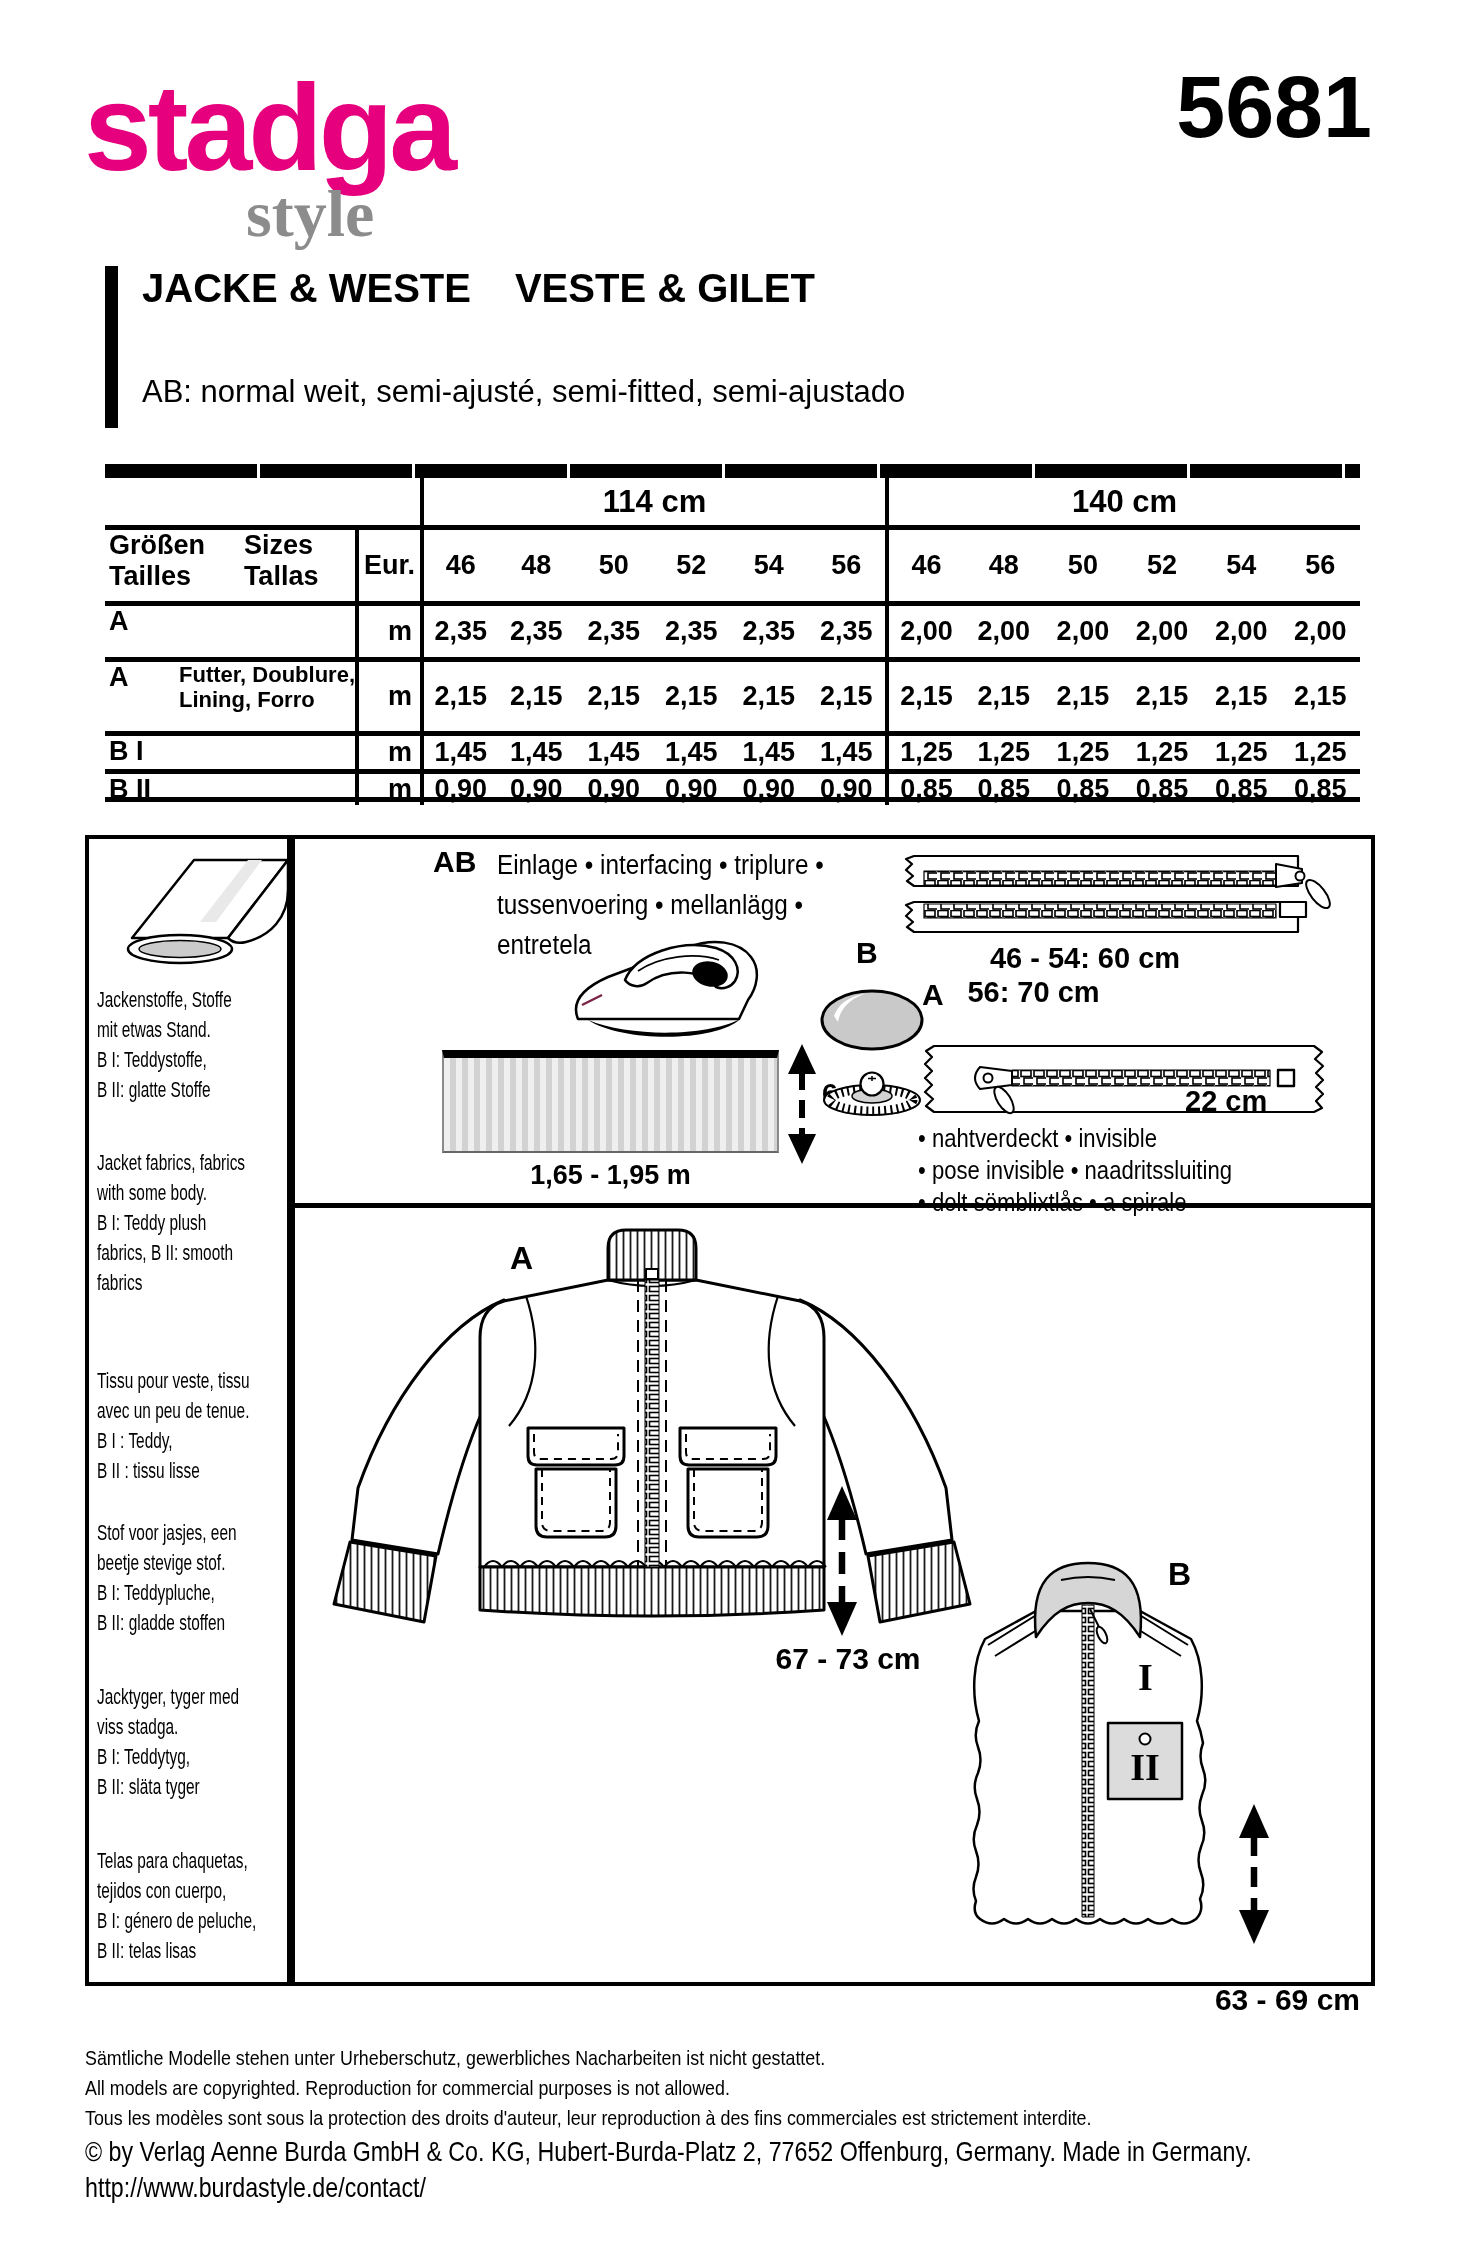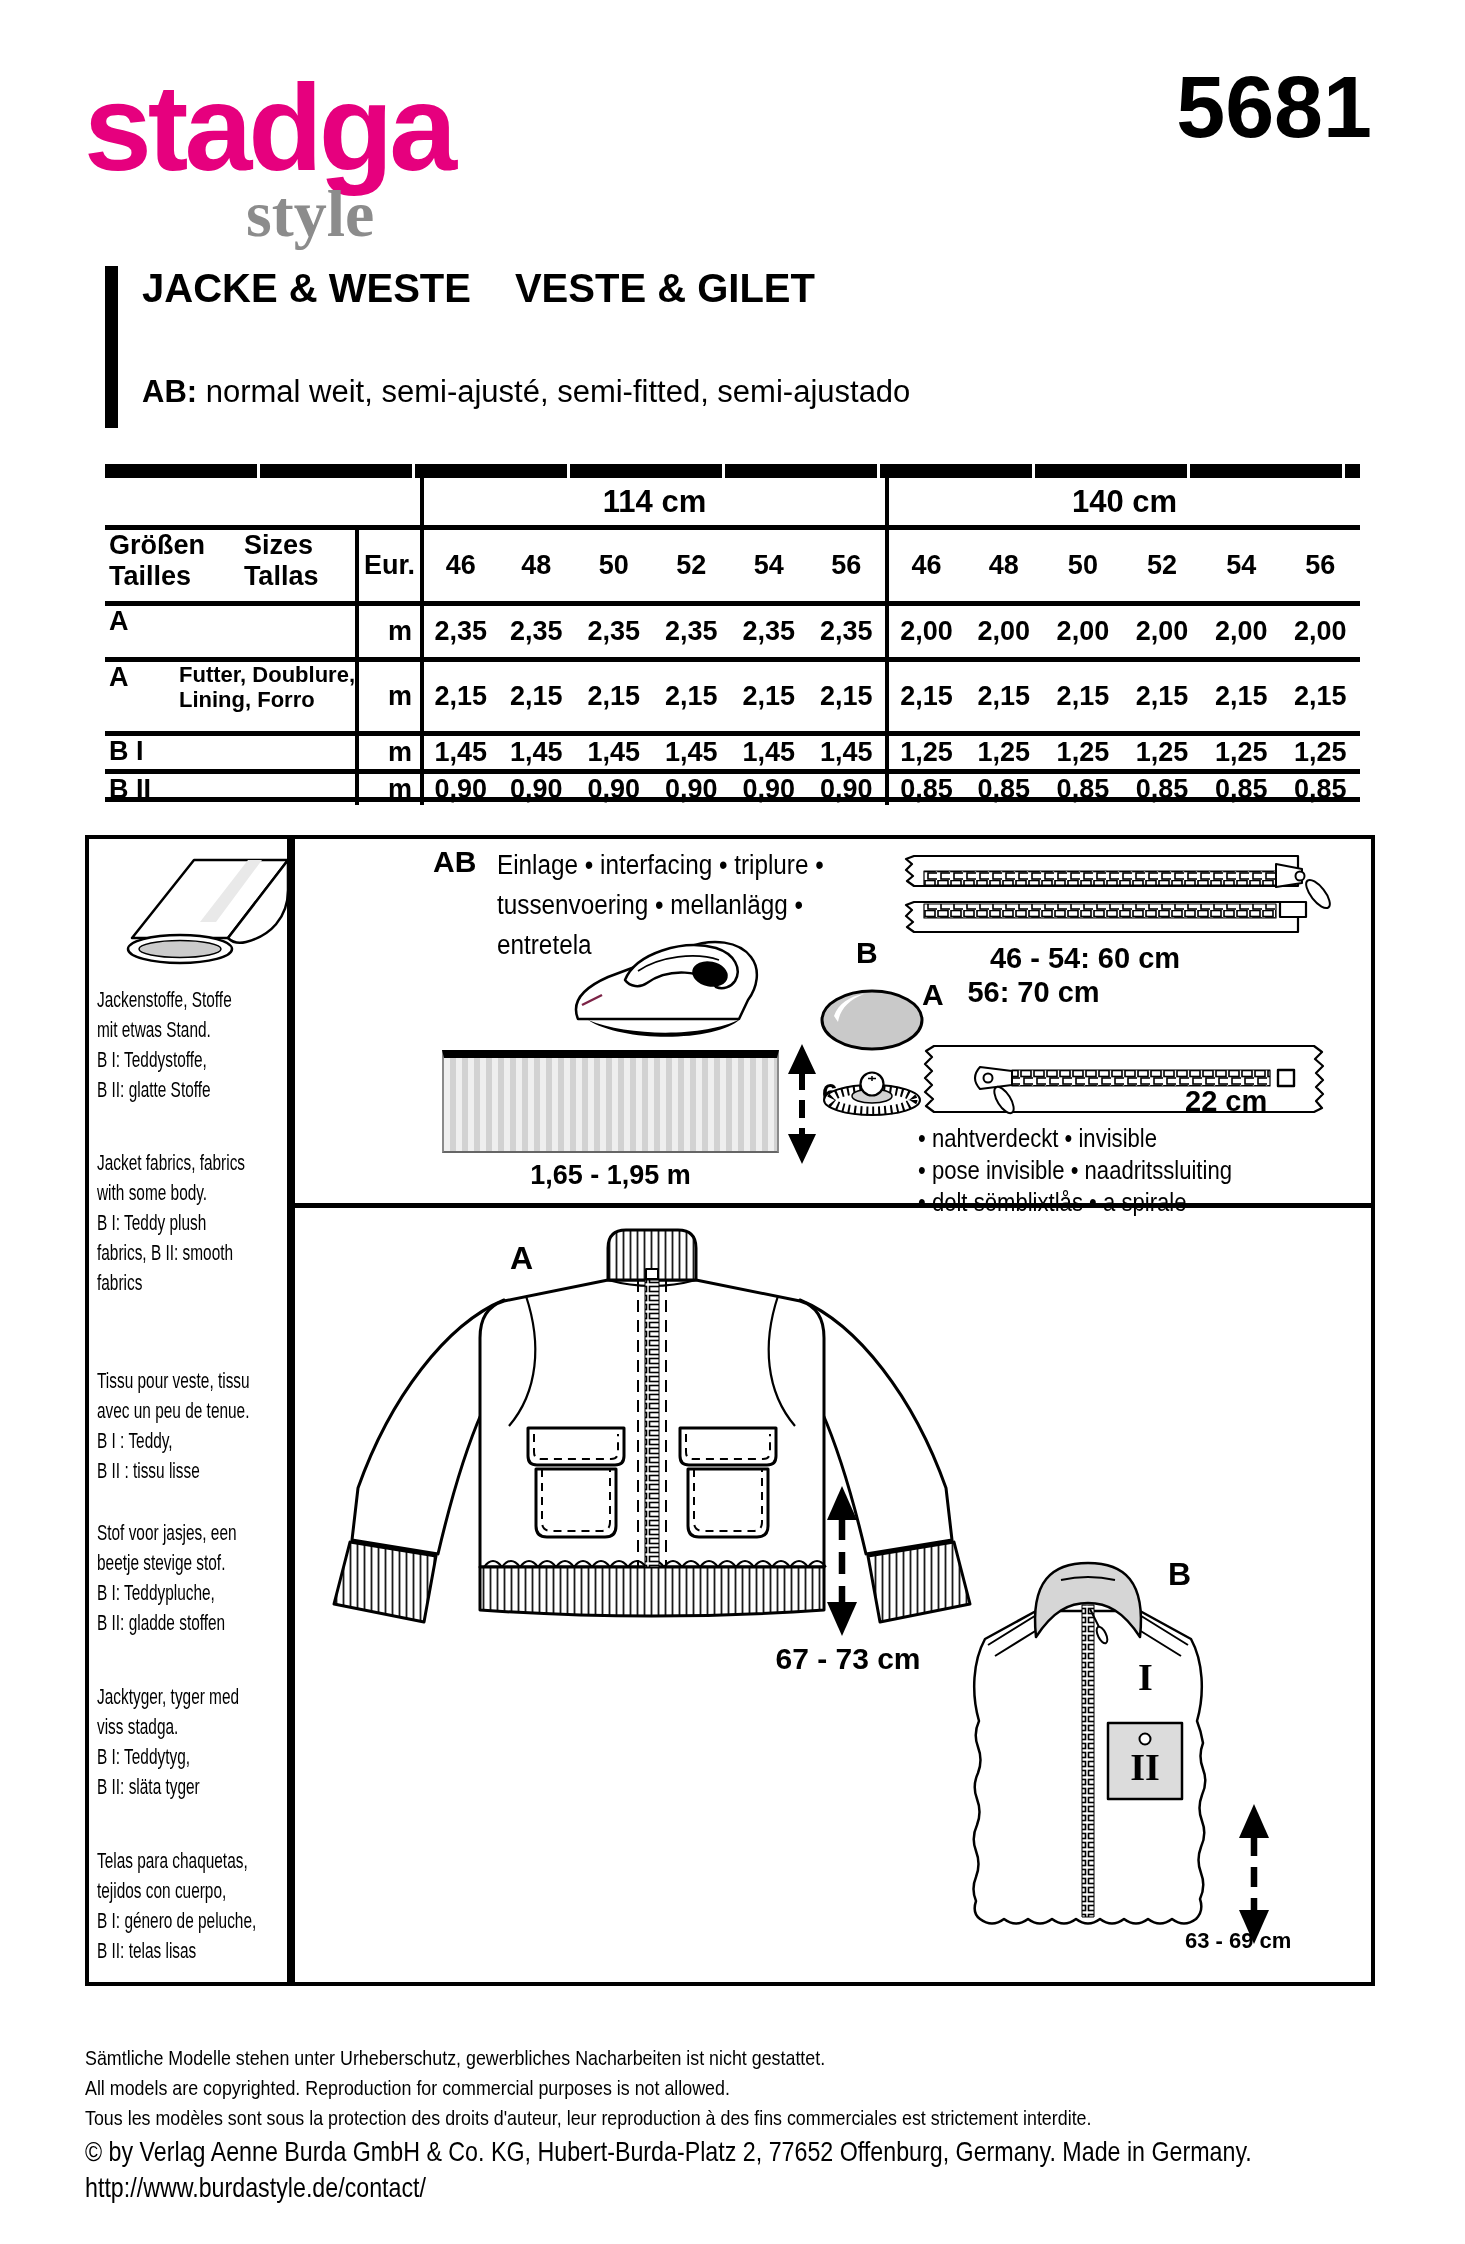--- a/index.html
+++ b/index.html
@@ -1,19 +1,19 @@
 <!DOCTYPE html>
 <html><head>
 <meta charset="utf-8">
 <style>
   html,body{margin:0;padding:0;background:#fff;}
   #page{position:relative;width:1465px;height:2244px;background:#fff;overflow:hidden;
         font-family:"Liberation Sans",sans-serif;color:#000;}
   .abs{position:absolute;}
-  .b{font-weight:bold;}
+  .b{font-weight:normal;}
   .cx70{transform:scaleX(.70);transform-origin:0 0;}
   .cx83{transform:scaleX(.83);transform-origin:0 0;}
   .cx85{transform:scaleX(.85);transform-origin:0 0;}
   .cx90{transform:scaleX(.90);transform-origin:0 0;}
   
   #logo-burda{left:84px;top:58px;font-size:122px;font-weight:bold;letter-spacing:-4px;color:#e6007e;}
   #logo-style{left:246px;top:176px;font-family:"Liberation Serif",serif;font-weight:bold;
               font-size:66px;color:#8c8c8c;}
   #pattern-number{left:1040px;top:56px;width:332px;text-align:right;font-size:88px;font-weight:bold;}
   
@@ -365,21 +365,21 @@
     </g>
   </svg>
   <div class="abs" style="left:1138px;top:1655px;font-family:'Liberation Serif',serif;font-size:38px;font-weight:bold;">I</div>
   <div class="abs" style="left:1108px;top:1745px;width:74px;text-align:center;font-family:'Liberation Serif',serif;font-size:38px;font-weight:bold;">II</div>
 
   <svg class="abs" style="left:1238px;top:1804px;" width="32" height="140" viewBox="0 0 32 140">
     <path d="M16,0 L31,34 H1 Z" fill="#000"></path>
     <line x1="16" y1="32" x2="16" y2="108" stroke="#000" stroke-width="6.5" stroke-dasharray="20 11"></line>
     <path d="M16,140 L1,106 H31 Z" fill="#000"></path>
   </svg>
-  <div class="abs measure" style="left:1185px;top:1928px;width:175px;text-align:left;font-size:22px;">63 - 69 cm</div>
+  <div class="abs measure" style="left:1185px;top:1983px;width:175px;text-align:right;font-size:30px;">63 - 69 cm</div>
 
   <div class="abs foot-s cx85" style="top:2046px;">Sämtliche Modelle stehen unter Urheberschutz, gewerbliches Nacharbeiten ist nicht gestattet.</div>
   <div class="abs foot-s cx85" style="top:2076px;">All models are copyrighted. Reproduction for commercial purposes is not allowed.</div>
   <div class="abs foot-s cx85" style="top:2106px;">Tous les modèles sont sous la protection des droits d'auteur, leur reproduction à des fins commerciales est strictement interdite.</div>
   <div class="abs foot-l cx83" style="top:2136px;">© by Verlag Aenne Burda GmbH &amp; Co. KG, Hubert-Burda-Platz 2, 77652 Offenburg, Germany. Made in Germany.</div>
   <div class="abs foot-l cx83" style="top:2172px;">http://www.burdastyle.de/contact/</div>
 
 </div>
 
 </body></html>

